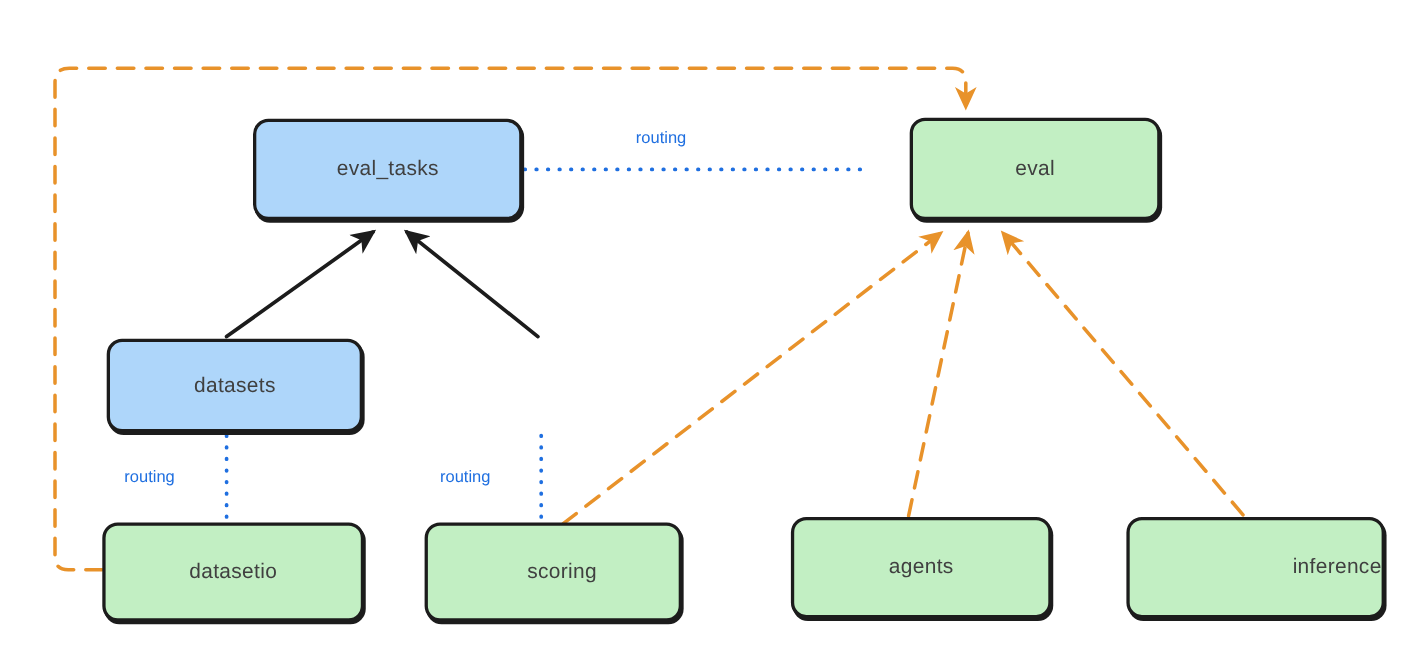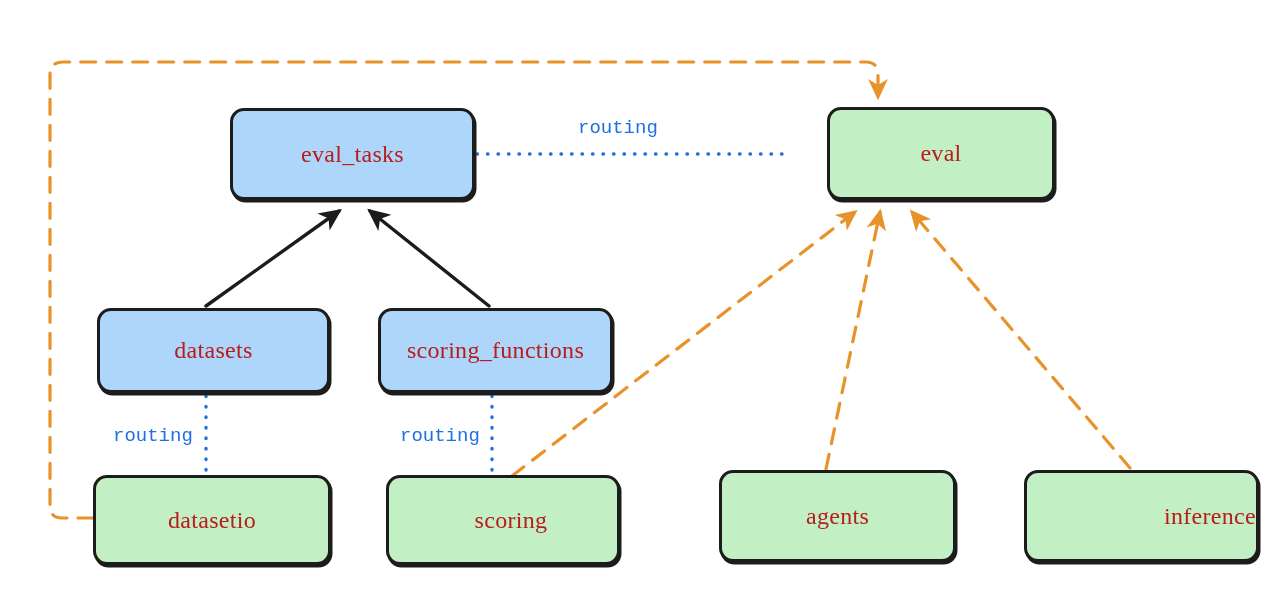--- a/index.html
+++ b/index.html
@@ -29,34 +29,34 @@
     box-sizing: border-box;
     border: 3px solid #1c1c1c;
     border-radius: 14px;
     display: flex;
     align-items: center;
     justify-content: center;
     z-index: 5;
     box-shadow: 1.5px 2.5px 0 0 #1c1c1c;
   }
   .node .node-label {
-    font-family: Liberation Serif, serif;
-    font-size: 24px;
-    color: #b91c1c;
+    font-family: Liberation Sans, sans-serif;
+    font-size: 19px;
+    color: #404040;
     letter-spacing: 0.3px;
     white-space: nowrap;
     user-select: none;
   }
   .node.blue { background: #aed6fa; }
   .node.green { background: #c2efc3; }
 
   .edge-label {
     position: absolute;
-    font-family: Liberation Mono, monospace;
-    font-size: 19px;
+    font-family: Liberation Sans, sans-serif;
+    font-size: 15px;
     color: #1f6fe0;
     white-space: nowrap;
     z-index: 6;
     user-select: none;
   }
 </style>
 </head>
 <body>
 
 <div id="canvas">
@@ -95,23 +95,20 @@
   </div>
 
   <div class="node green" style="left:787px; top:107px; width:228px; height:93px;margin-left:40px;">
     <span class="node-label">eval</span>
   </div>
 
   <div class="node blue" style="left:97px; top:308px; width:233px; height:85px;">
     <span class="node-label">datasets</span>
   </div>
 
-  <div class="node blue" style="left:378px; top:308px; width:235px; height:85px;">
-    <span class="node-label">scoring_functions</span>
-  </div>
 
   <div class="node green" style="left:93px; top:475px; width:238px; height:90px;">
     <span class="node-label">datasetio</span>
   </div>
 
   <div class="node green" style="left:386px; top:475px; width:234px; height:90px;padding-left:16px;">
     <span class="node-label">scoring</span>
   </div>
 
   <div class="node green" style="left:719px; top:470px; width:237px; height:92px;">

